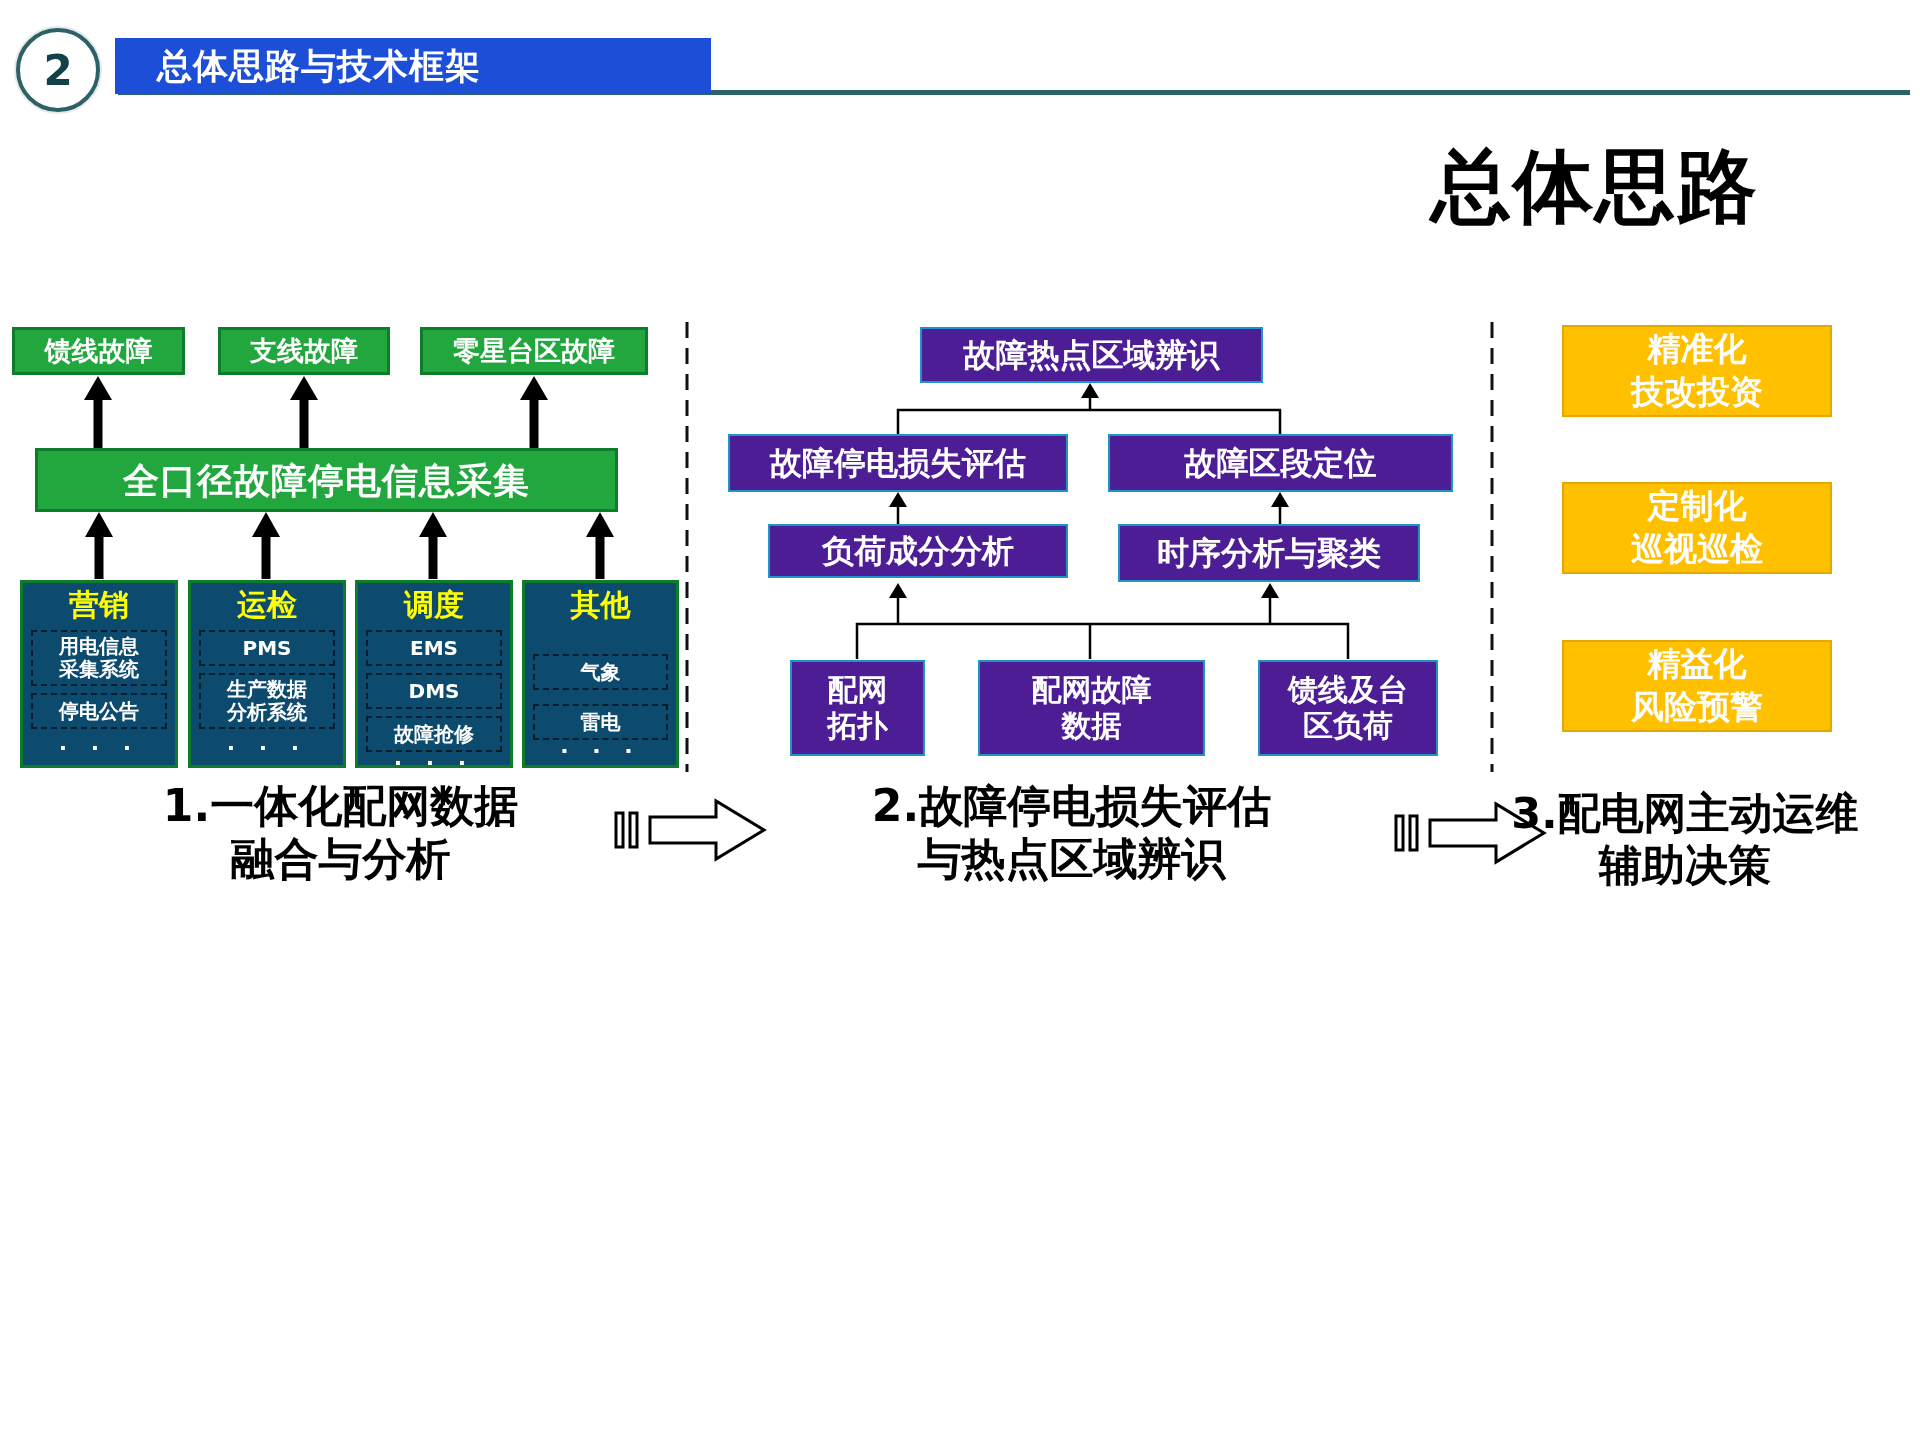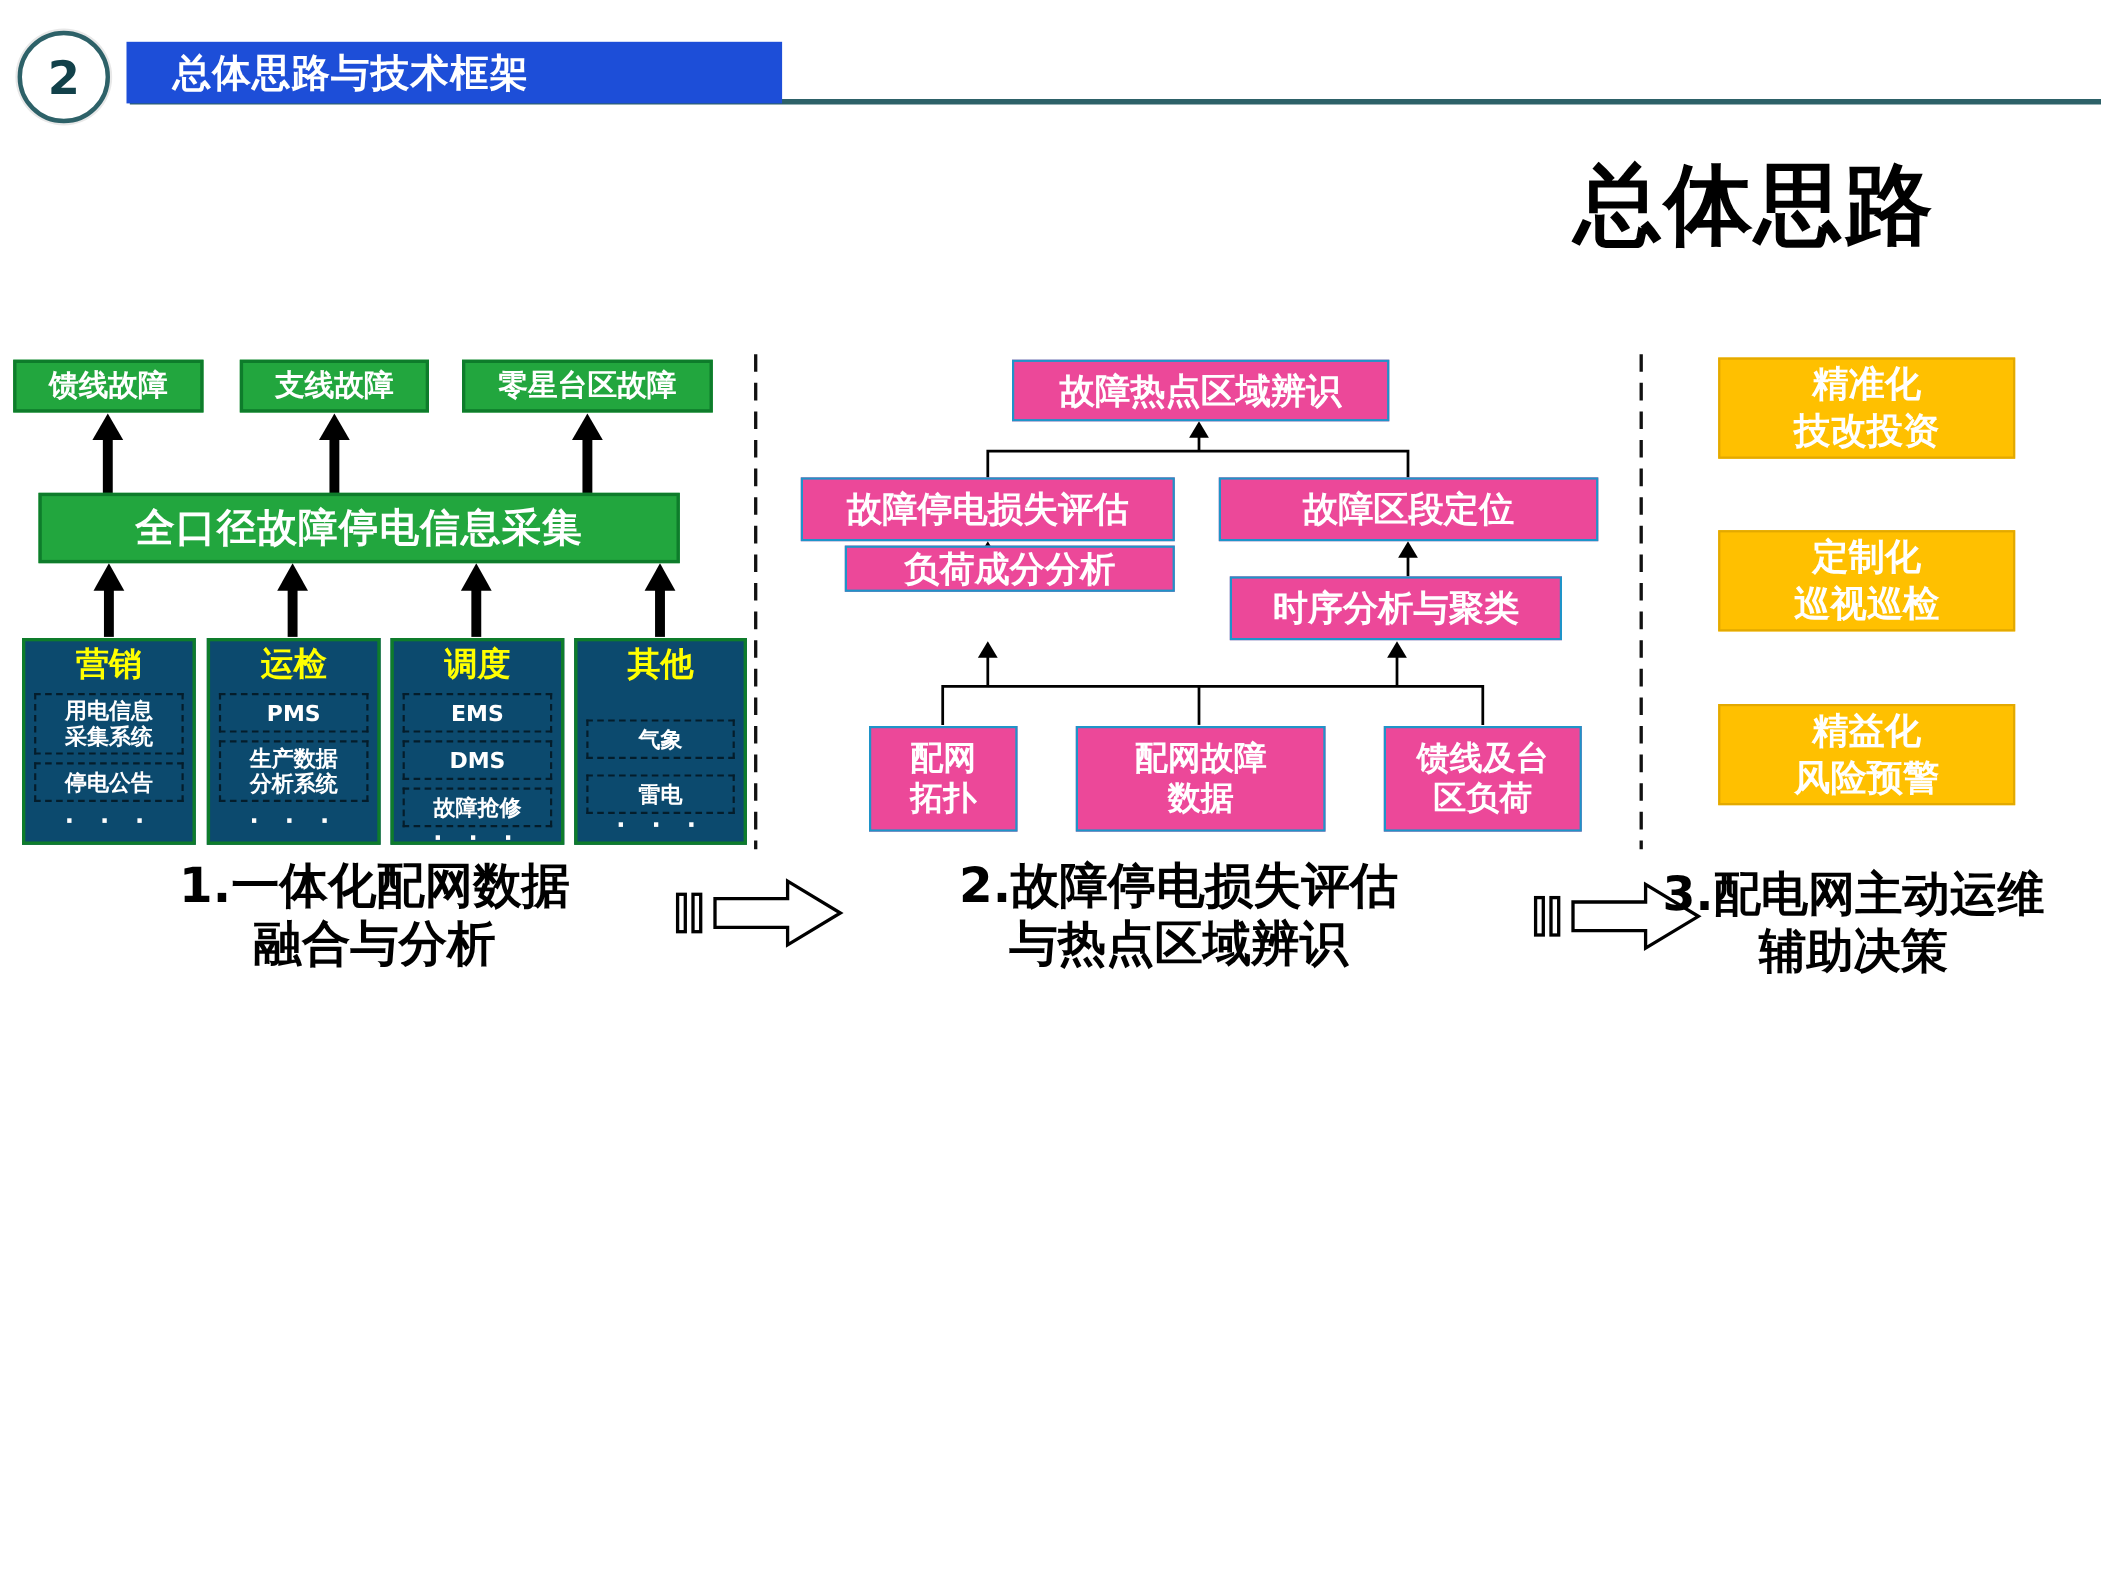--- a/index.html
+++ b/index.html
@@ -24,21 +24,21 @@
     font-size:80px; font-weight:bold; color:#000; letter-spacing:2px;
   }
   
   .abox {
     position:absolute; display:flex; align-items:center; justify-content:center;
     text-align:center; color:#fff; font-weight:bold; white-space:pre-line; line-height:1.25;
     box-sizing:border-box;
   }
   .gbox { background:#22A63E; border:3px solid #0E7C2B; font-size:27px; }
   .gbox.collector { font-size:36px; letter-spacing:1px; }
-  .bbox { background:#ec4899; border:2px solid #1E94C9; font-size:32px; }
+  .bbox { background:#4c1d95; border:2px solid #1E94C9; font-size:32px; }
   .bbox.base { font-size:30px; line-height:1.2; }
   .ybox { background:#FFC000; border:2px solid #E3A900; font-size:33px; line-height:1.3; }
   
   .group {
     position:absolute; top:580px; height:188px; background:#0c4a6e; border:3px solid #0E7C2B;
     display:flex; flex-direction:column; box-sizing:border-box; padding:4px 8px 6px 8px;
   }
   .gtitle { color:#FFFF00; font-weight:bold; font-size:30px; text-align:center; line-height:1.2; }
   .gitem {
     border:2px dashed rgba(0,0,0,0.6); color:#fff; font-weight:bold; font-size:20px;
@@ -157,21 +157,21 @@
     <div class="gitem" style="margin-top:14px">雷电</div>
     <div class="gmore">· · ·</div>
   </div>
 
   <div class="caption" style="left:88px;top:780px;width:505px">1.一体化配网数据
 融合与分析</div>
 
   <div class="abox bbox" style="left:920px;top:327px;width:343px;height:56px">故障热点区域辨识</div>
   <div class="abox bbox" style="left:728px;top:434px;width:340px;height:58px">故障停电损失评估</div>
   <div class="abox bbox" style="left:1108px;top:434px;width:345px;height:58px">故障区段定位</div>
-  <div class="abox bbox" style="left:768px;top:496px;width:300px;height:42px">负荷成分分析</div>
+  <div class="abox bbox" style="left:768px;top:524px;width:300px;height:54px">负荷成分分析</div>
   <div class="abox bbox" style="left:1118px;top:524px;width:302px;height:58px">时序分析与聚类</div>
   <div class="abox bbox base" style="left:790px;top:660px;width:135px;height:96px">配网
 拓扑</div>
   <div class="abox bbox base" style="left:978px;top:660px;width:227px;height:96px">配网故障
 数据</div>
   <div class="abox bbox base" style="left:1258px;top:660px;width:180px;height:96px">馈线及台
 区负荷</div>
 
   <div class="caption" style="left:819px;top:780px;width:505px">2.故障停电损失评估
 与热点区域辨识</div>

